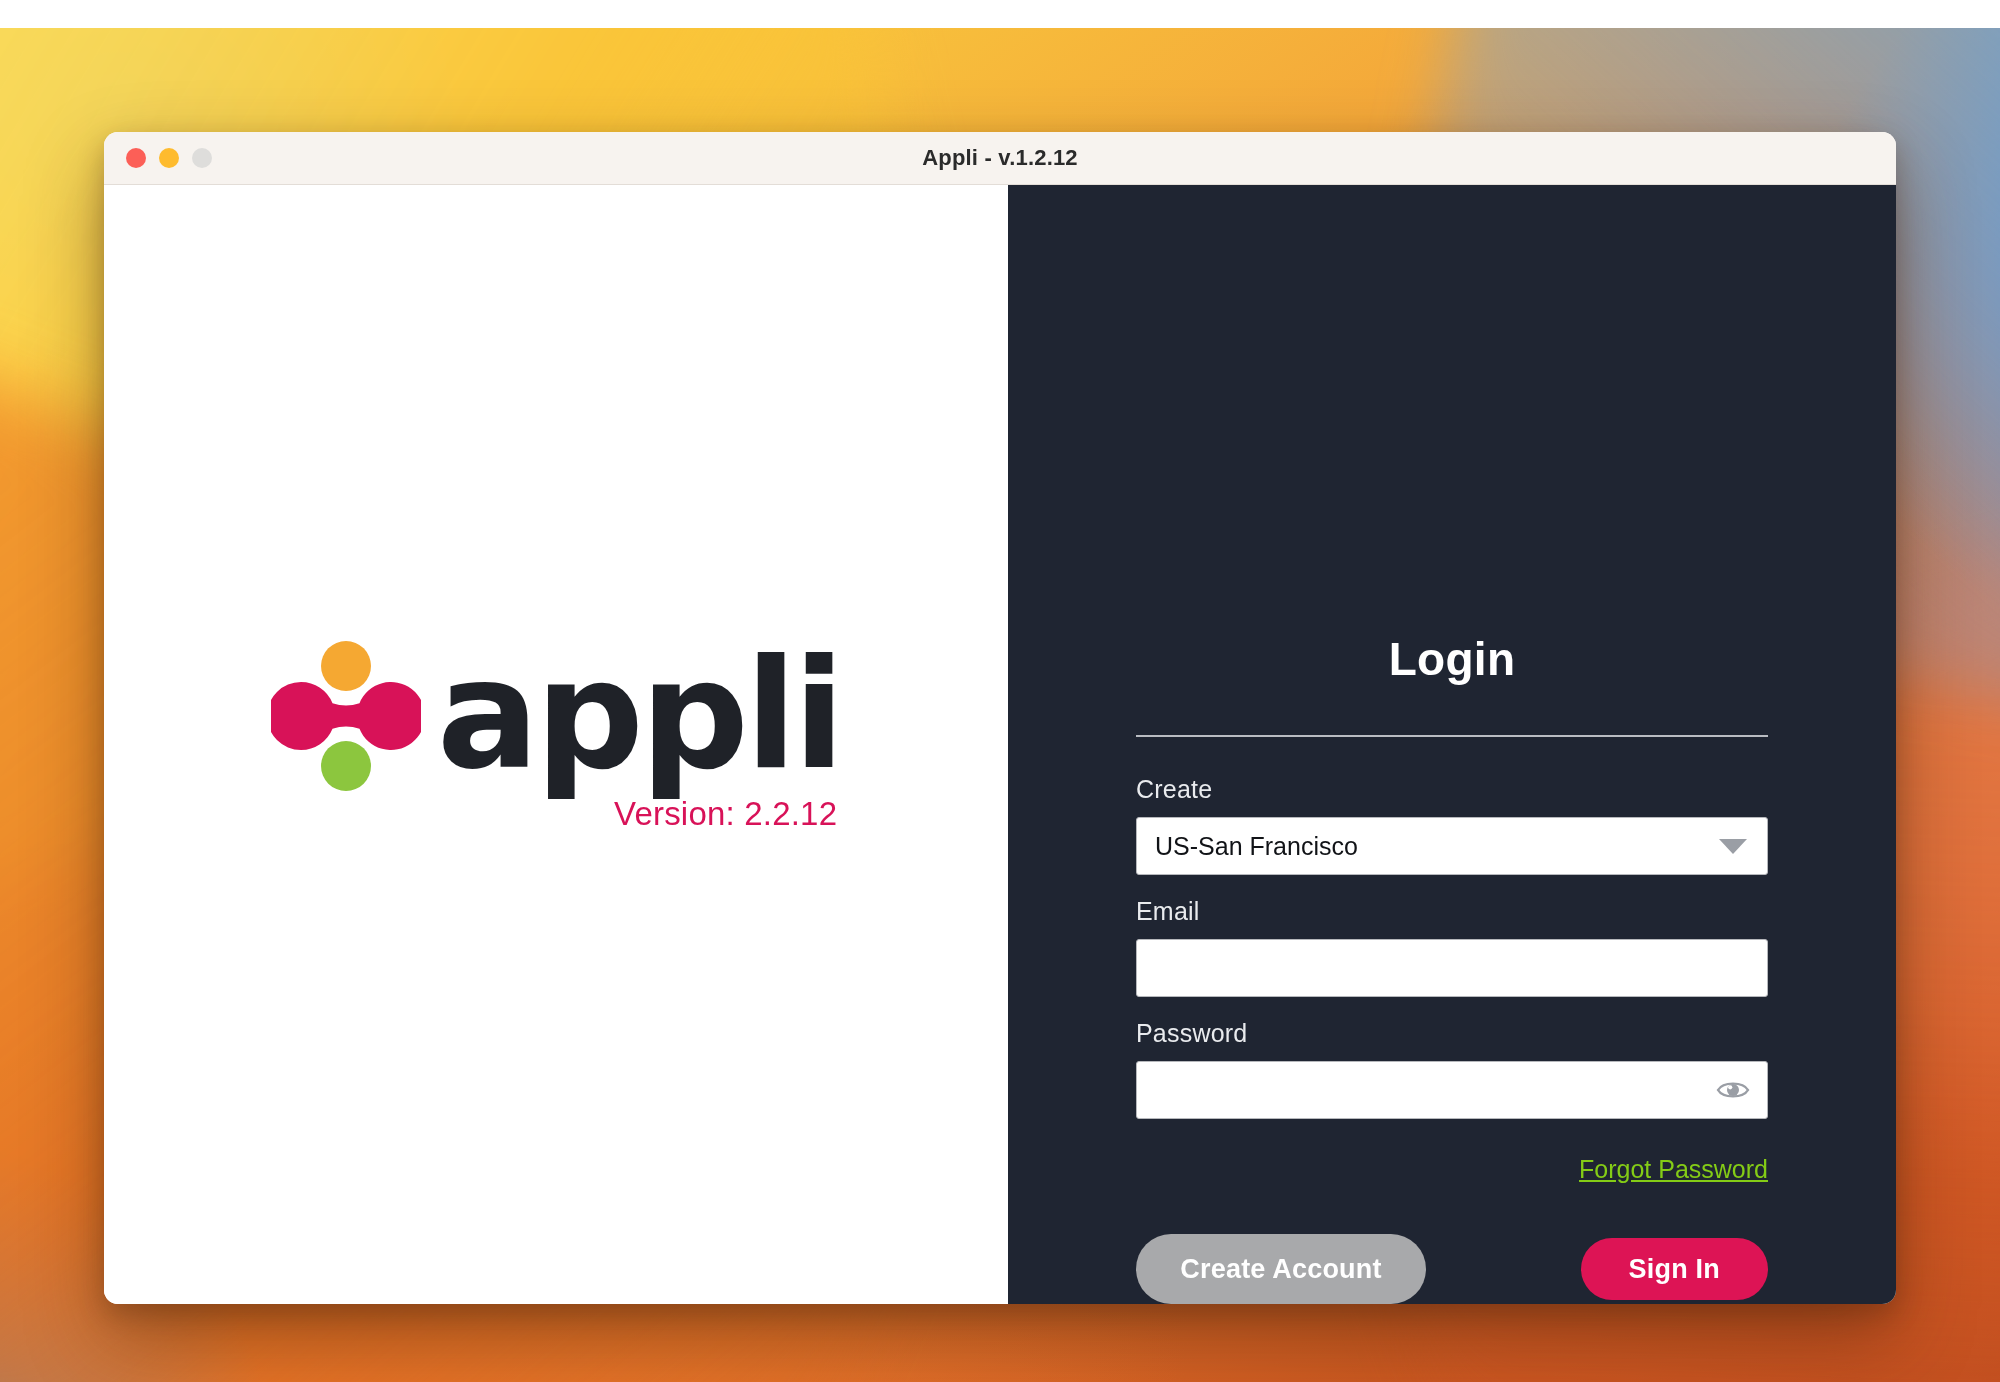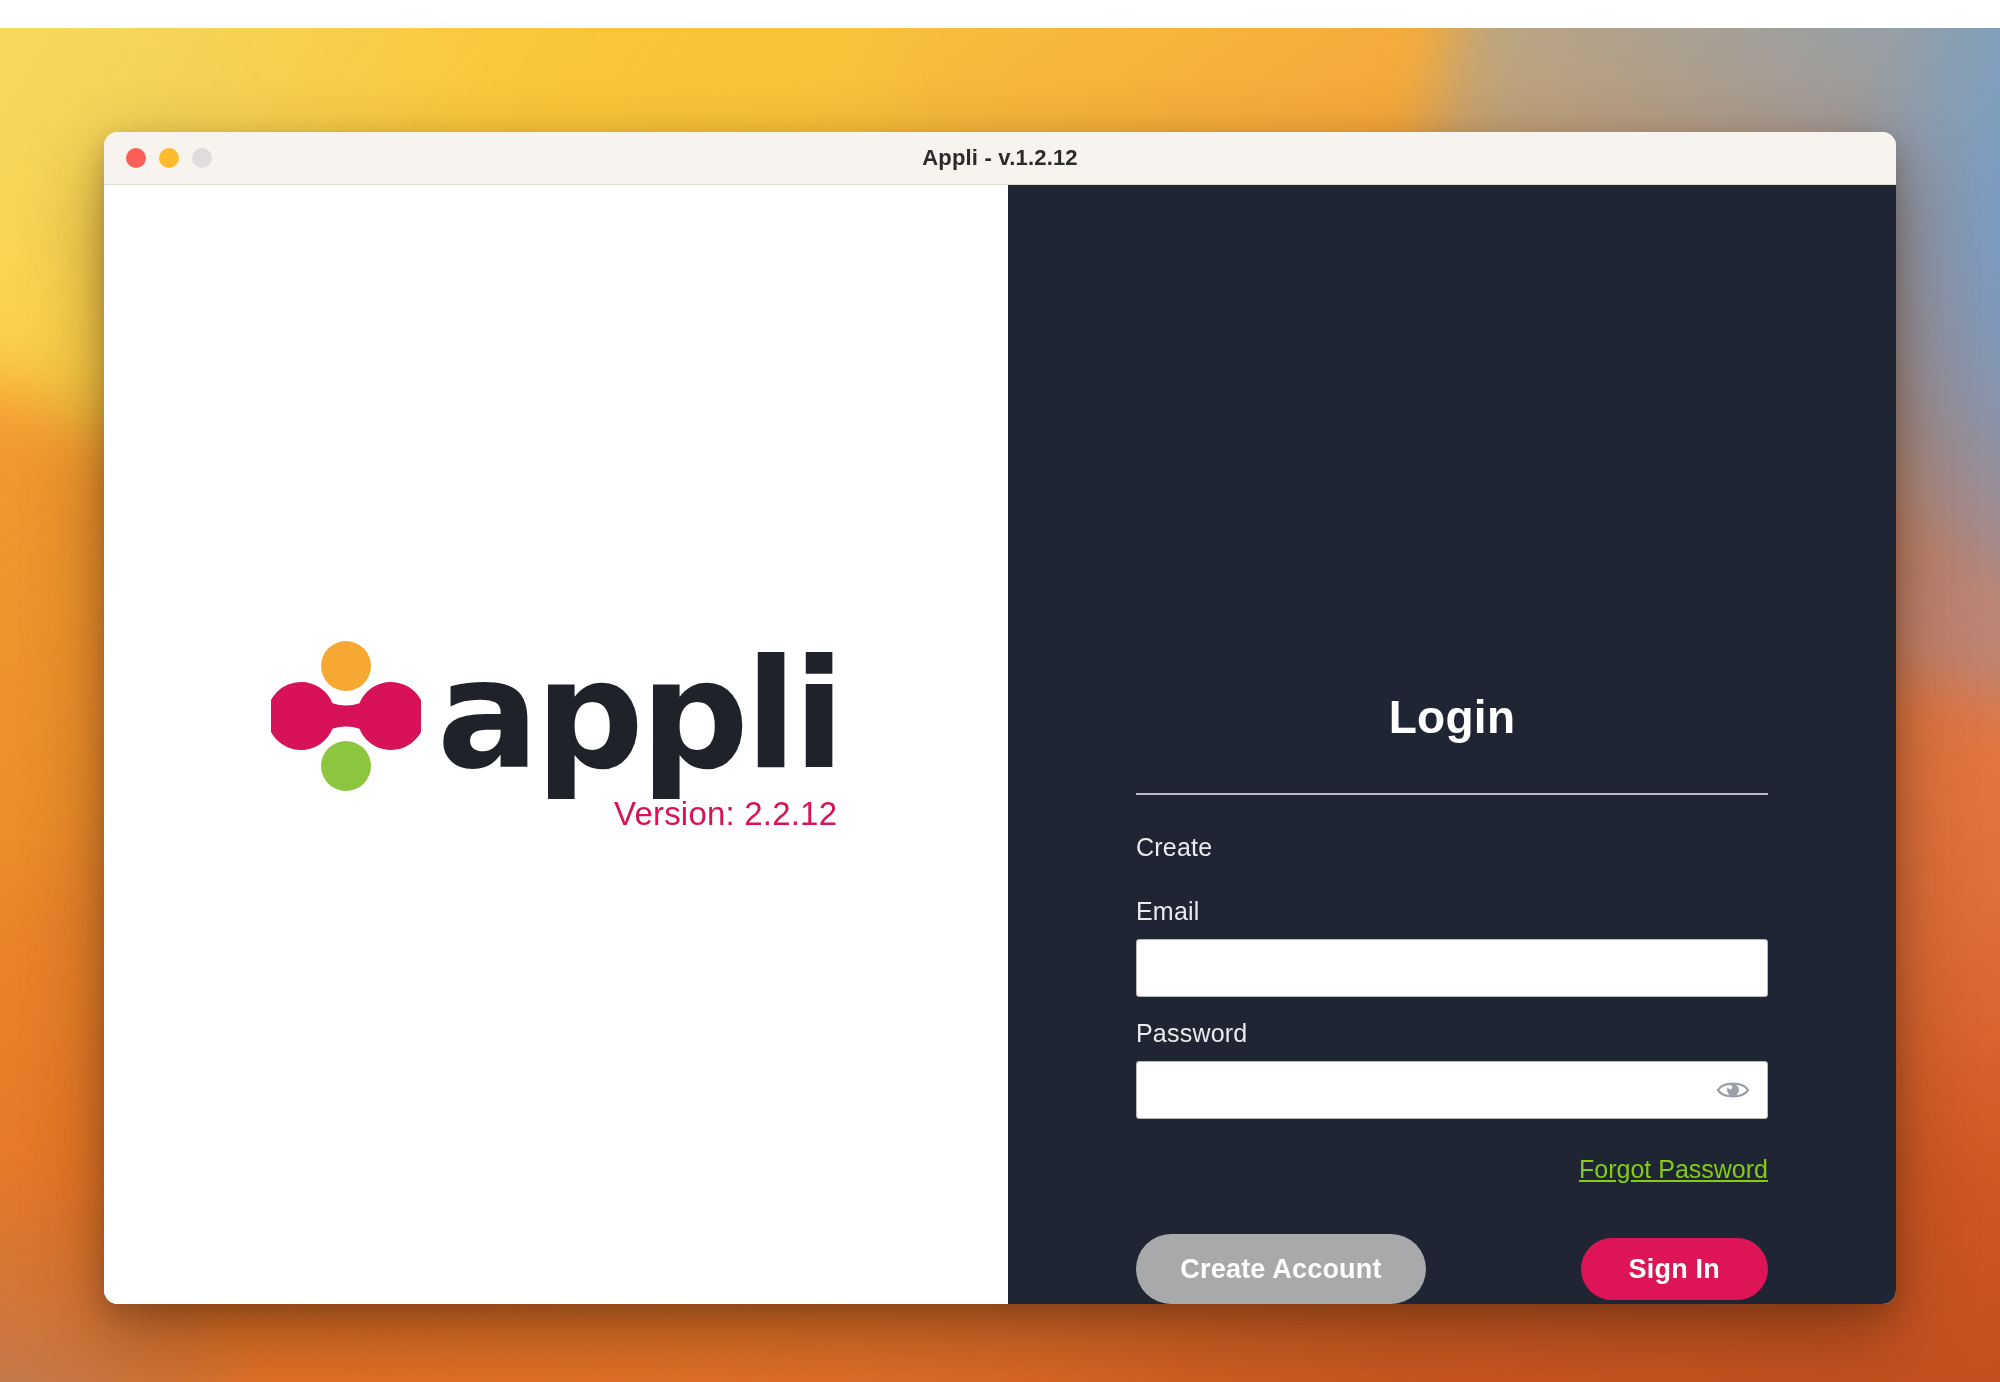--- a/index.html
+++ b/index.html
@@ -310,20 +310,24 @@
           <div id="version-text">Version: 2.2.12</div>
         </div>
       </div>
 
       <div id="login-panel">
         <div id="login-heading">Login</div>
         <div id="login-divider"></div>
 
         <div class="field-group">
           <label class="field-label">Create</label>
+          <div class="input-shell select-shell">
+            <span class="select-value">US-San Francisco</span>
+            <span class="chevron-down"></span>
+          </div>
         </div>
 
         <div class="field-group">
           <label class="field-label">Email</label>
           <div class="input-shell">
             <input type="text" placeholder="" style="">
           </div>
         </div>
 
         <div class="field-group">

